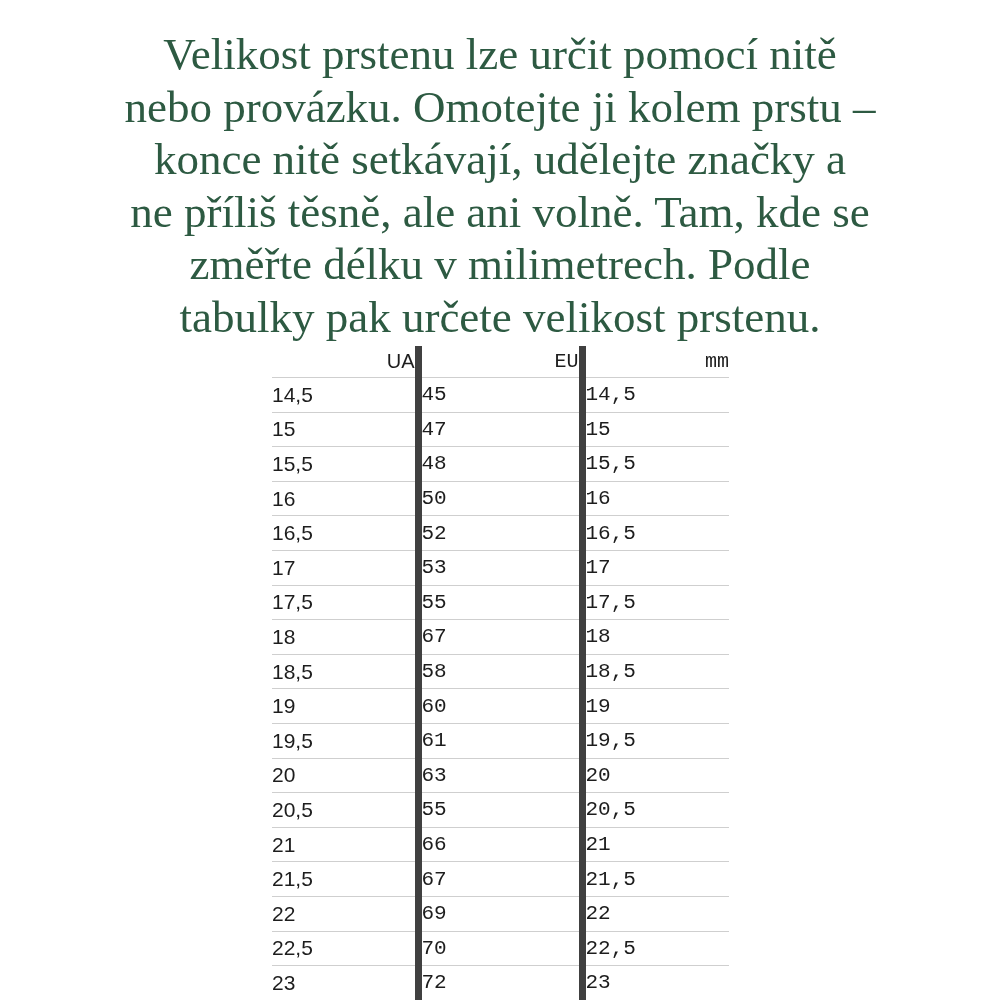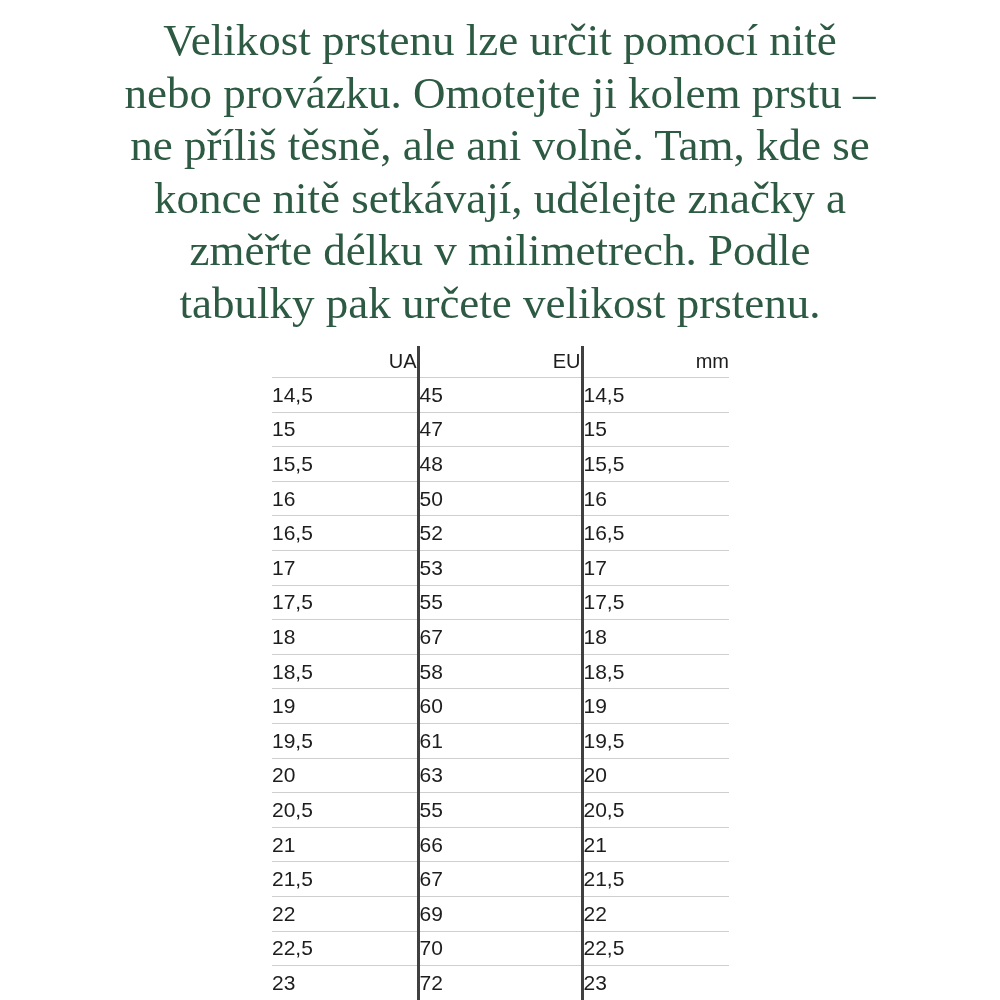--- a/index.html
+++ b/index.html
@@ -9,21 +9,21 @@
   }
   body {
     position: relative;
     width: 1000px;
     height: 1000px;
     font-family: "Liberation Sans", sans-serif;
     overflow: hidden;
   }
   .heading {
     position: absolute;
-    top: 14px;
+    top: 28px;
     left: 50%;
     transform: translateX(-50%);
     width: 920px;
     text-align: center;
     font-family: "Liberation Serif", serif;
     font-weight: 400;
     font-size: 45px;
     line-height: 52.5px;
     color: #2d5a42;
     letter-spacing: 0px;
@@ -50,34 +50,35 @@
   }
   table.size-table td {
     font-size: 21px;
     height: 33.6px;
     text-align: left;
     vertical-align: middle;
     padding: 0;
   }
   table.size-table th + th,
   table.size-table td + td {
-    border-left: 3px solid #404040;
+    border-left: 7px solid #404040;
+    font-family: Liberation Mono, monospace;
   }
   table.size-table tbody td {
     border-top: 1px solid #cfcfcf;
   }
 </style>
 </head>
 <body>
 
 <div class="heading">
   <div>Velikost prstenu lze určit pomocí nitě</div>
   <div>nebo provázku. Omotejte ji kolem prstu –</div>
+  <div>konce nitě setkávají, udělejte značky a</div>
   <div>ne příliš těsně, ale ani volně. Tam, kde se</div>
-  <div>konce nitě setkávají, udělejte značky a</div>
   <div>změřte délku v milimetrech. Podle</div>
   <div>tabulky pak určete velikost prstenu.</div>
 </div>
 
 <table class="size-table">
   <colgroup>
     <col class="c1">
       <col class="c2">
       <col class="c3">
   </colgroup>

